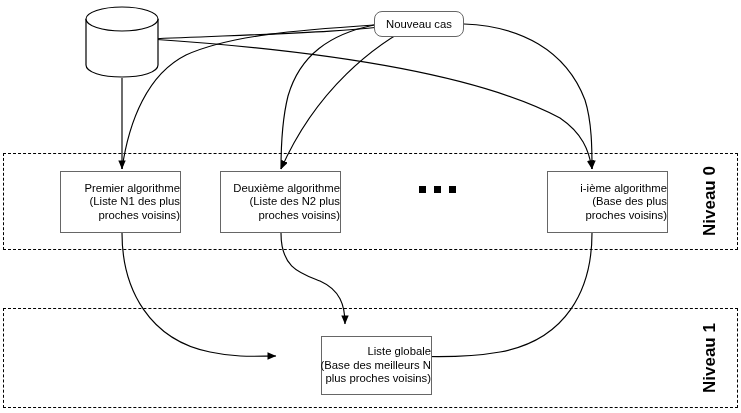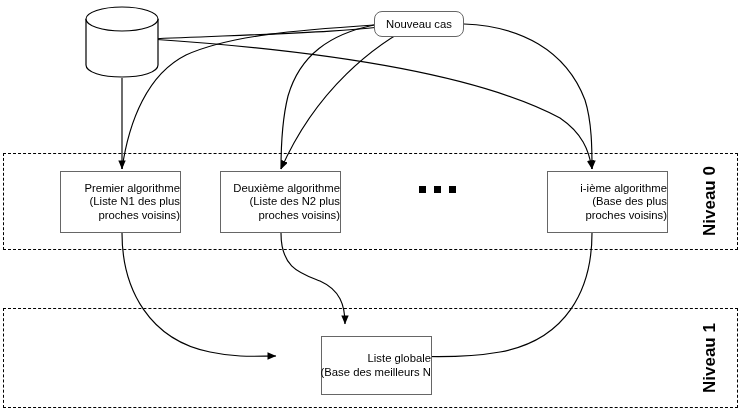--- a/index.html
+++ b/index.html
@@ -174,15 +174,16 @@
 
   <div class="node-box" style="left:531px; top:171px; width:121px; height:62px;margin-left:16px;">
     <span class="ln">i-ième algorithme</span>
     <span class="ln">(Base des plus</span>
     <span class="ln">proches voisins)</span>
   </div>
 
   <div class="node-box" style="left:277px; top:336px; width:111px; height:59px;margin-left:44px;">
     <span class="ln">Liste globale</span>
     <span class="ln">(Base des meilleurs N</span>
+    <span class="ln">plus proches voisins)</span>
   </div>
 
 </div>
 
 </body></html>

